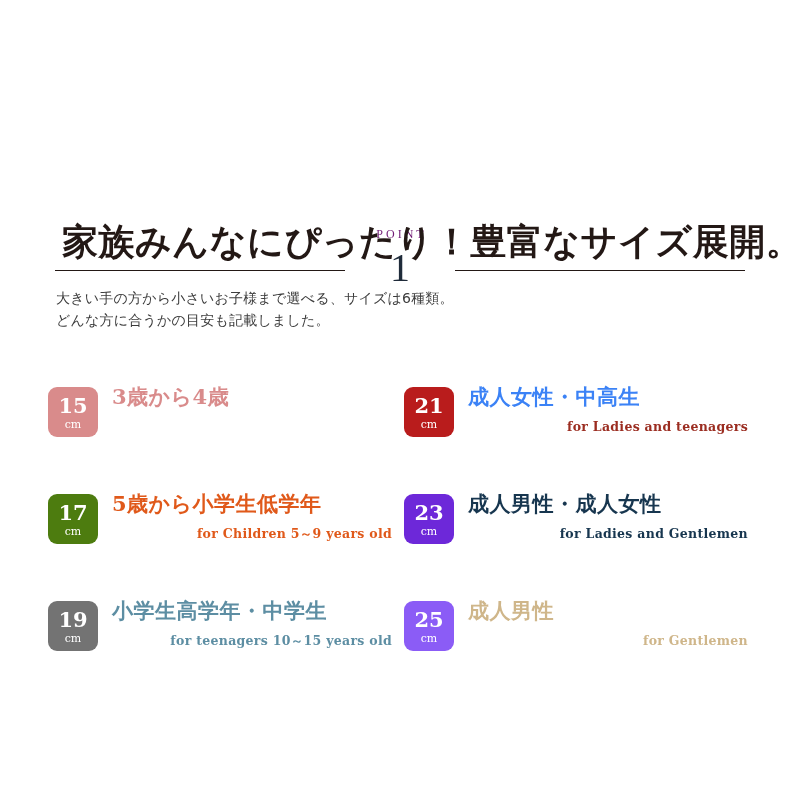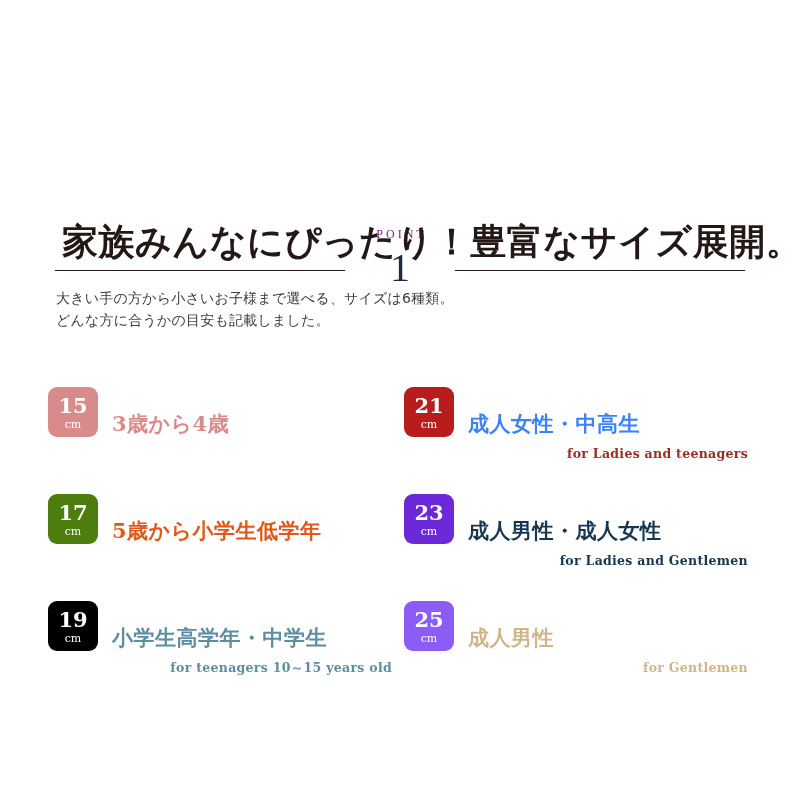--- a/index.html
+++ b/index.html
@@ -134,21 +134,20 @@
     padding-top: 2px;
     width: 280px;
   }
   .jp {
     font-family: "DejaVu Serif", serif;
     font-weight: bold;
     font-size: 21px;
     line-height: 1.2;
     letter-spacing: 0.5px;
     white-space: nowrap;
-    margin-top: 27px;
   }
   .en {
     font-family: "DejaVu Serif", serif;
     font-weight: bold;
     font-size: 12.5px;
     line-height: 1.2;
     letter-spacing: 0.3px;
     margin-top: 10px;
     text-align: right;
     white-space: nowrap;
@@ -198,36 +197,37 @@
       </div>
     </div>
 
     <div class="size-item">
       <div class="chip" style="background: #4d7c0f;">
         <span class="num">17</span>
         <span class="unit">cm</span>
       </div>
       <div class="texts">
         <div class="jp" style="color: rgb(224, 89, 26);">5歳から小学生低学年</div>
+        <div class="en" style="color: rgb(224, 89, 26);">for Children  5～9 years old</div>
       </div>
     </div>
 
     <div class="size-item">
       <div class="chip" style="background: #6d28d9;">
         <span class="num">23</span>
         <span class="unit">cm</span>
       </div>
       <div class="texts">
         <div class="jp" style="color: rgb(23, 54, 79);">成人男性・成人女性</div>
         <div class="en" style="color: rgb(23, 54, 79);">for Ladies and Gentlemen</div>
       </div>
     </div>
 
     <div class="size-item">
-      <div class="chip" style="background: #000000;">
+      <div class="chip" style="background: #737373;">
         <span class="num">19</span>
         <span class="unit">cm</span>
       </div>
       <div class="texts">
         <div class="jp" style="color: rgb(93, 142, 163);">小学生高学年・中学生</div>
         <div class="en" style="color: rgb(93, 142, 163);">for teenagers  10～15 years old</div>
       </div>
     </div>
 
     <div class="size-item">

